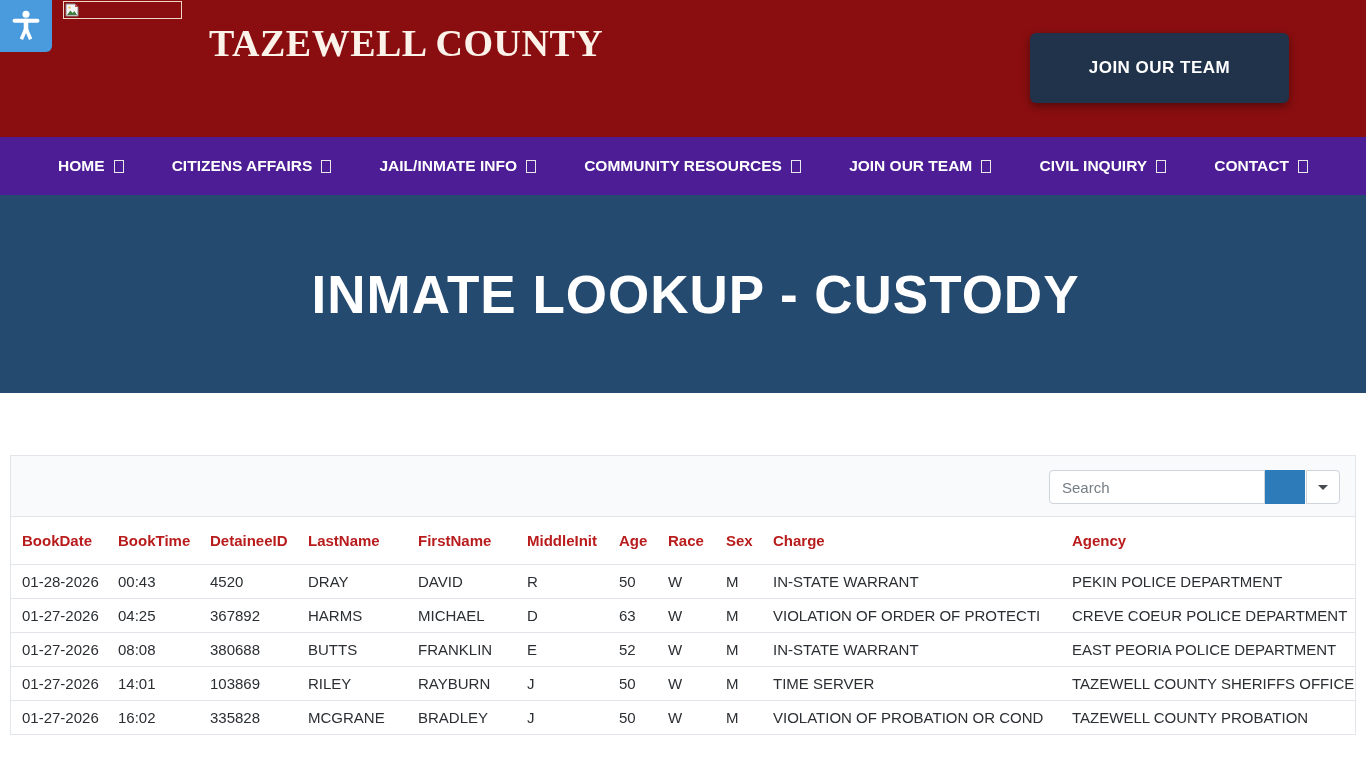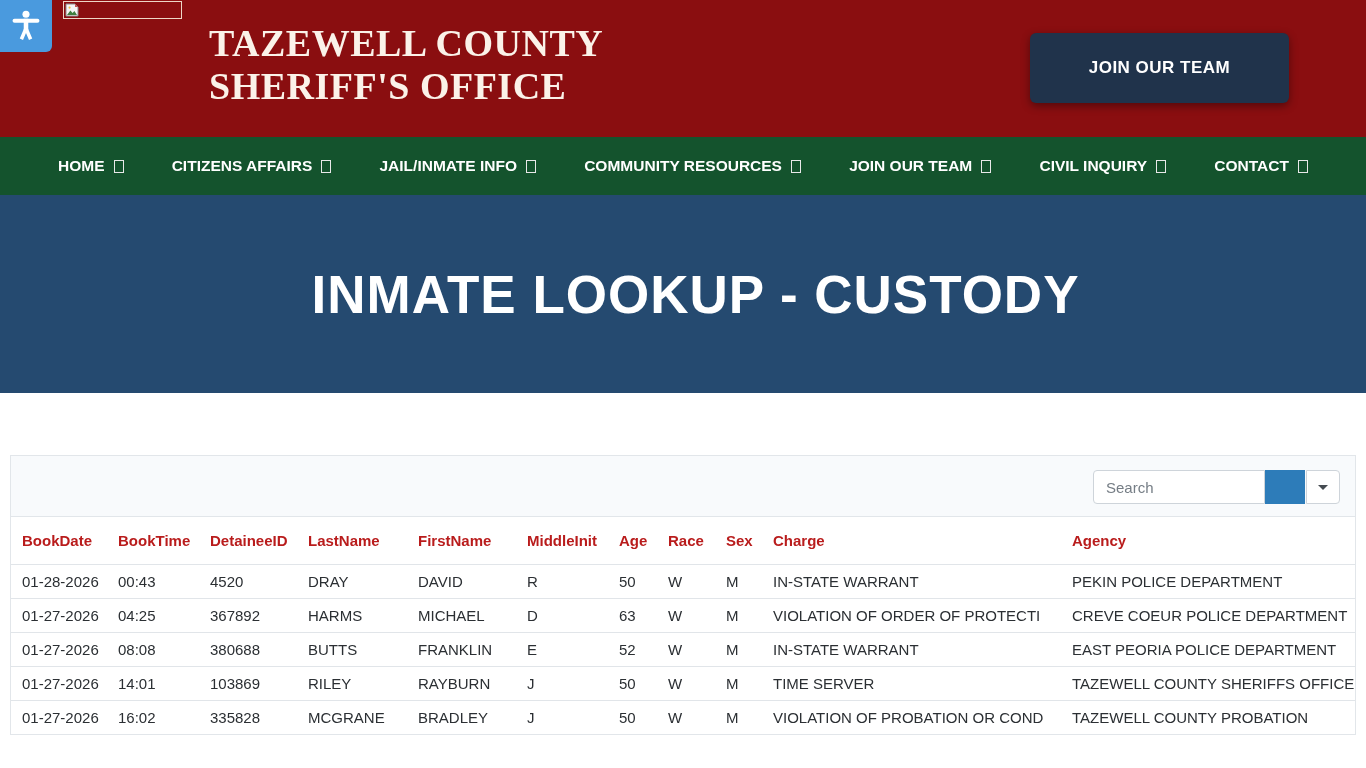--- a/index.html
+++ b/index.html
@@ -31,21 +31,21 @@
   .join-btn {
     position: absolute; left: 1030px; top: 33px; width: 259px; height: 70px;
     background: #20334b; color: #ffffff; border: none; border-radius: 6px;
     font-family: "Liberation Sans", sans-serif; font-weight: bold; font-size: 17px;
     letter-spacing: 0.5px; cursor: pointer;
     box-shadow: 0 3px 8px rgba(0,0,0,0.4);
   }
 
   
   .main-nav {
-    height: 58px; background: #14532d;
+    height: 58px; background: #4c1d95;
     display: flex; align-items: center; justify-content: space-between;
     padding: 15px 58px;
     gap: 20px;
   }
   .nav-item {
     display: flex; align-items: center; gap: 9px;
     color: #ffffff; text-decoration: none;
     font-weight: bold; font-size: 15.5px; white-space: nowrap;
   }
   .tofu {
@@ -65,21 +65,21 @@
   
   .content { padding: 62px 10px 0 10px; background: #ffffff; }
   .panel { border: 1px solid #e2e6ea; background: #ffffff; }
 
   .search-row {
     position: relative; height: 61px; background: #f8fafc;
     border-bottom: 1px solid #e2e6ea;
   }
   .search-group { position: absolute; right: 15px; top: 14px; height: 34px; display: flex; }
   .search-input {
-    width: 172px; height: 34px; border: 1px solid #ced4da;
+    width: 216px; height: 34px; border: 1px solid #ced4da;
     border-radius: 4px 0 0 4px; padding: 0 12px; font-size: 15px; color: #444;
     outline: none; background: #fff;
   }
   .search-input::placeholder { color: #757d85; }
   .search-btn {
     width: 40px; height: 34px; background: #2d7cb9; border: 1px solid #2d7cb9;
     cursor: pointer;
   }
   .dropdown-btn {
     width: 34px; height: 34px; background: #ffffff; border: 1px solid #ced4da;
@@ -126,21 +126,20 @@
         <path d="M1 1 h9 l3 3 v9 h-12 z" fill="#f5f5f5" stroke="#8a8a8a" stroke-width="1"></path>
         <path d="M10 1 l3 3 h-3 z" fill="#c94f4f"></path>
         <path d="M2 12 l3.4-4.6 2.2 2.6 1.8-2 2.6 4 z" fill="#3f7f3f"></path>
         <circle cx="4.6" cy="4.6" r="1.1" fill="#e8c34a"></circle>
       </svg>
     </span>
   </div>
 
   <div class="site-title">
     <div>TAZEWELL COUNTY</div>
-    <div>SHERIFF'S OFFICE</div>
   </div>
 
   <button class="join-btn">JOIN OUR TEAM</button>
 </header>
 
 <nav class="main-nav">
     <a class="nav-item" href="#">
       <span>HOME</span>
       <span class="tofu"></span>
     </a>

